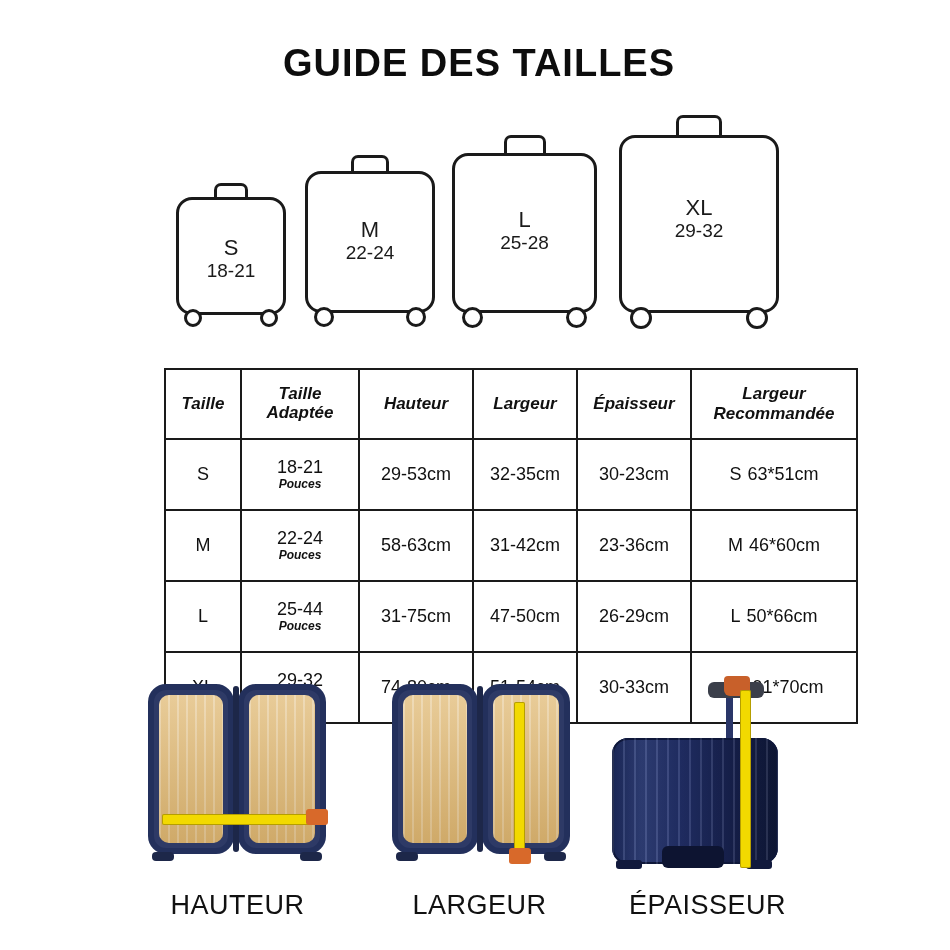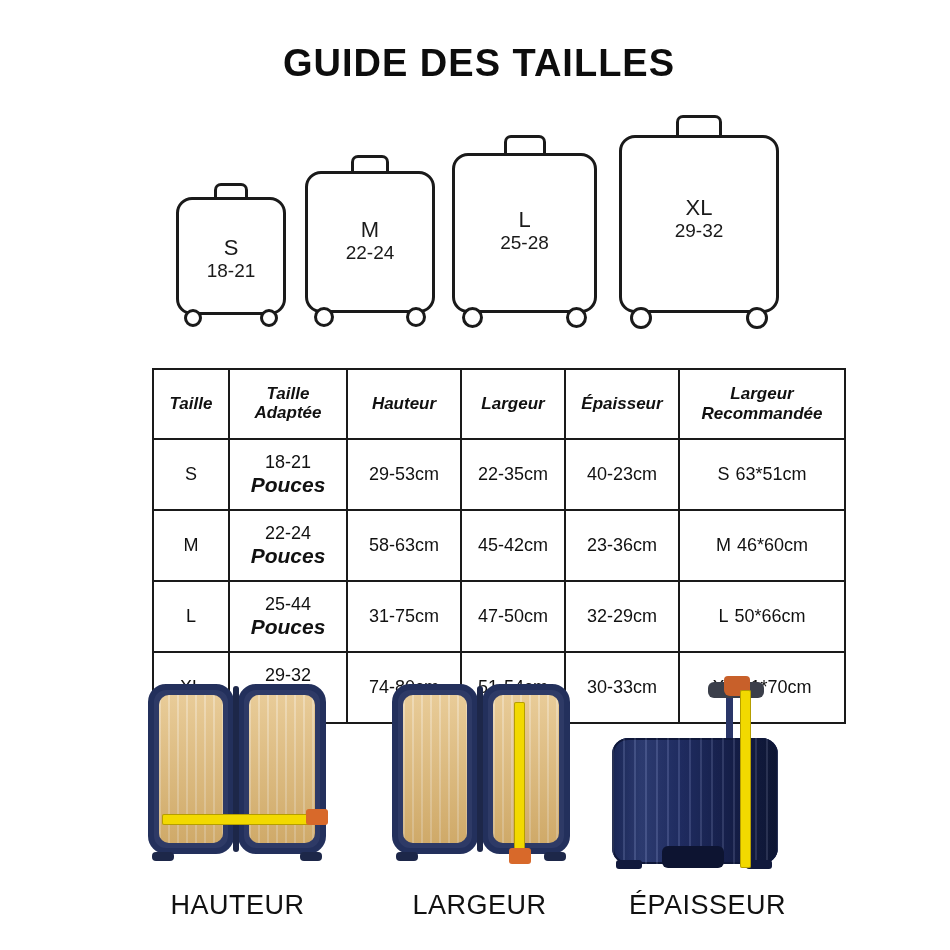--- a/index.html
+++ b/index.html
@@ -75,21 +75,21 @@
   }
   .case .lbl .inch {
     display: block;
     font-size: 19px;
     color: #1a1a1a;
   }
 
   
   .size-table-wrap {
     position: absolute;
-    left: 152px;
+    left: 164px;
     top: 368px;
     width: 656px;
   }
   table.size-table {
     border-collapse: collapse;
     width: 100%;
     table-layout: fixed;
   }
   table.size-table th,
   table.size-table td {
@@ -117,21 +117,21 @@
   .col-epai     { width: 108px; }
   .col-reco     { width: 160px; }
 
   .th-two-line span { display: block; line-height: 1.1; }
   .cell-inch {
     font-style: italic;
     font-weight: bold;
     line-height: 1.15;
   }
   .cell-inch .num { display: block; font-style: normal; font-weight: normal; font-size: 18px;}
-  .cell-inch .unit { display: block; font-size: 21px; }
+  .cell-inch .unit { display: block; font-size: 12px; }
   .cell-reco .rsz { font-weight: normal; margin-right: 6px; }
 
   
   .photos-row {
     position: absolute;
     top: 676px;
     left: 0;
     width: 950px;
     height: 200px;
   }
@@ -316,50 +316,50 @@
     </thead>
     <tbody>
 
       <tr>
         <td>S</td>
         <td class="cell-inch">
           <span class="num">18-21</span>
           <span class="unit">Pouces</span>
         </td>
         <td>29-53cm</td>
-        <td>22-35cm</td>
-        <td>40-23cm</td>
+        <td>32-35cm</td>
+        <td>30-23cm</td>
         <td class="cell-reco">
           <span class="rsz">S</span><span>63*51cm</span>
         </td>
       </tr>
 
       <tr>
         <td>M</td>
         <td class="cell-inch">
           <span class="num">22-24</span>
           <span class="unit">Pouces</span>
         </td>
         <td>58-63cm</td>
-        <td>45-42cm</td>
+        <td>31-42cm</td>
         <td>23-36cm</td>
         <td class="cell-reco">
           <span class="rsz">M</span><span>46*60cm</span>
         </td>
       </tr>
 
       <tr>
         <td>L</td>
         <td class="cell-inch">
           <span class="num">25-44</span>
           <span class="unit">Pouces</span>
         </td>
         <td>31-75cm</td>
         <td>47-50cm</td>
-        <td>32-29cm</td>
+        <td>26-29cm</td>
         <td class="cell-reco">
           <span class="rsz">L</span><span>50*66cm</span>
         </td>
       </tr>
 
       <tr>
         <td>XL</td>
         <td class="cell-inch">
           <span class="num">29-32</span>
           <span class="unit">Pouces</span>

